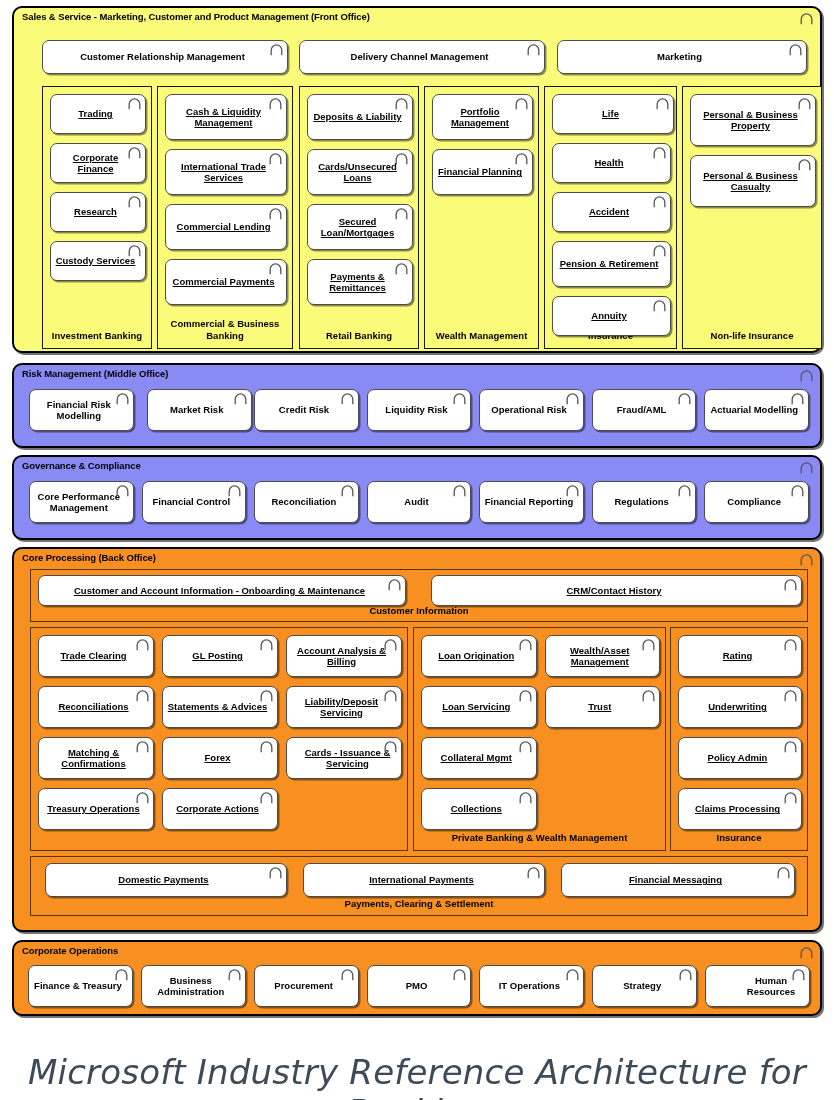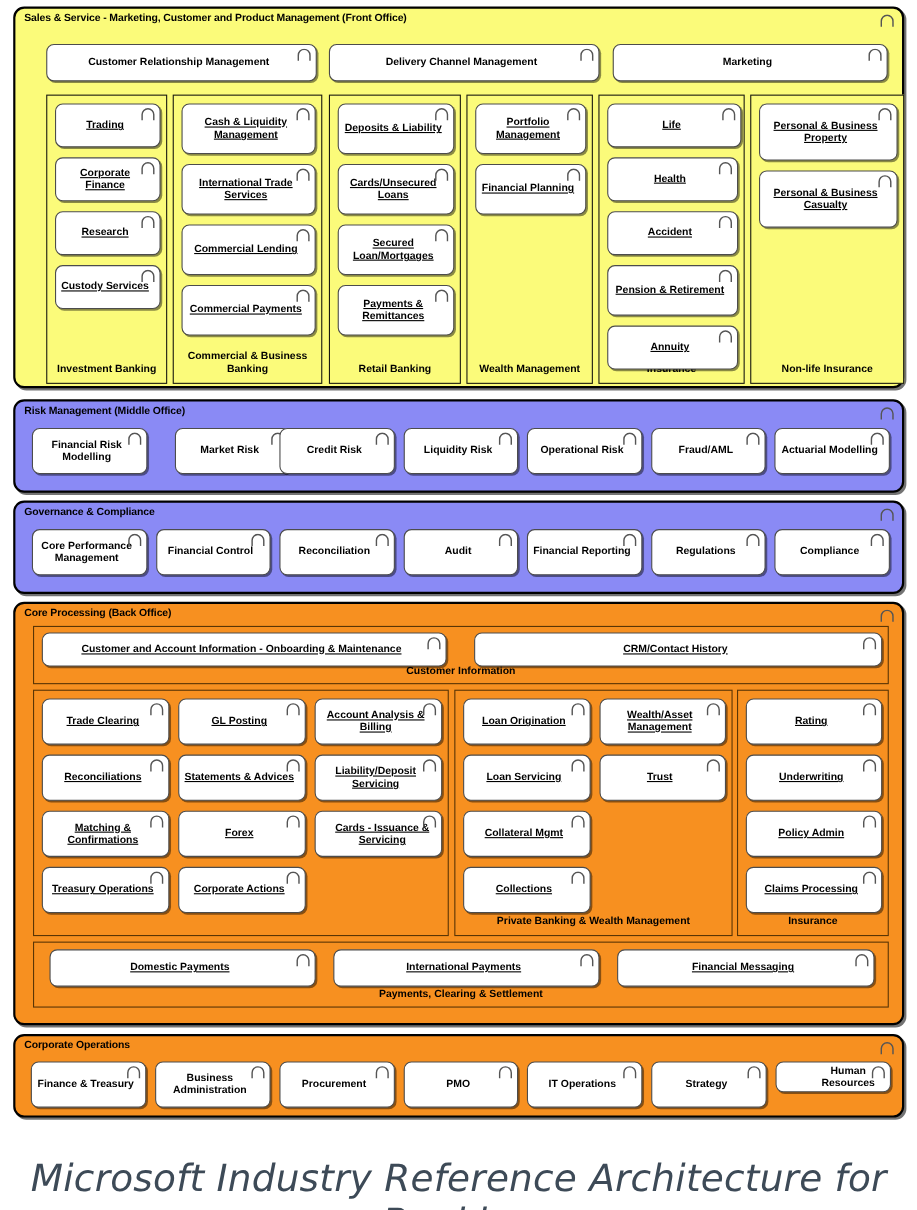--- a/index.html
+++ b/index.html
@@ -330,21 +330,21 @@
         </svg>
       </span>
       <div class="cap" style="position: absolute; left: 15px; top: 24px; width: 104.571px; height: 42px;">
         <span class="lbl">Financial Risk Modelling</span>
         <span class="arch">
           <svg viewBox="0 0 13 12">
             <path d="M1.2 11.3 L1.2 6.2 A5.3 5.3 0 0 1 11.8 6.2 L11.8 11.3" fill="none" stroke="#555" stroke-width="1.3"></path>
           </svg>
         </span>
       </div>
-      <div class="cap" style="position: absolute; left: 145px; top: 24px; width: 104.571px; height: 42px;">
+      <div class="cap" style="position: absolute; left: 133px; top: 24px; width: 104.571px; height: 42px;">
         <span class="lbl">Market Risk</span>
         <span class="arch">
           <svg viewBox="0 0 13 12">
             <path d="M1.2 11.3 L1.2 6.2 A5.3 5.3 0 0 1 11.8 6.2 L11.8 11.3" fill="none" stroke="#555" stroke-width="1.3"></path>
           </svg>
         </span>
       </div>
       <div class="cap" style="position: absolute; left: 240.143px; top: 24px; width: 104.571px; height: 42px;">
         <span class="lbl">Credit Risk</span>
         <span class="arch">
@@ -728,21 +728,21 @@
         </span>
       </div>
       <div class="cap" style="position: absolute; left: 578.286px; top: 23px; width: 104.857px; height: 42px;">
         <span class="lbl">Strategy</span>
         <span class="arch">
           <svg viewBox="0 0 13 12">
             <path d="M1.2 11.3 L1.2 6.2 A5.3 5.3 0 0 1 11.8 6.2 L11.8 11.3" fill="none" stroke="#555" stroke-width="1.3"></path>
           </svg>
         </span>
       </div>
-      <div class="cap" style="position: absolute; left: 691.143px; top: 23px; width: 104.857px; height: 28px; padding-left: 36px;">
+      <div class="cap" style="position: absolute; left: 691.143px; top: 23px; width: 104.857px; height: 42px; padding-left: 36px;">
         <span class="lbl">Human Resources</span>
         <span class="arch">
           <svg viewBox="0 0 13 12">
             <path d="M1.2 11.3 L1.2 6.2 A5.3 5.3 0 0 1 11.8 6.2 L11.8 11.3" fill="none" stroke="#555" stroke-width="1.3"></path>
           </svg>
         </span>
       </div>
     </div>
   </div>
 

